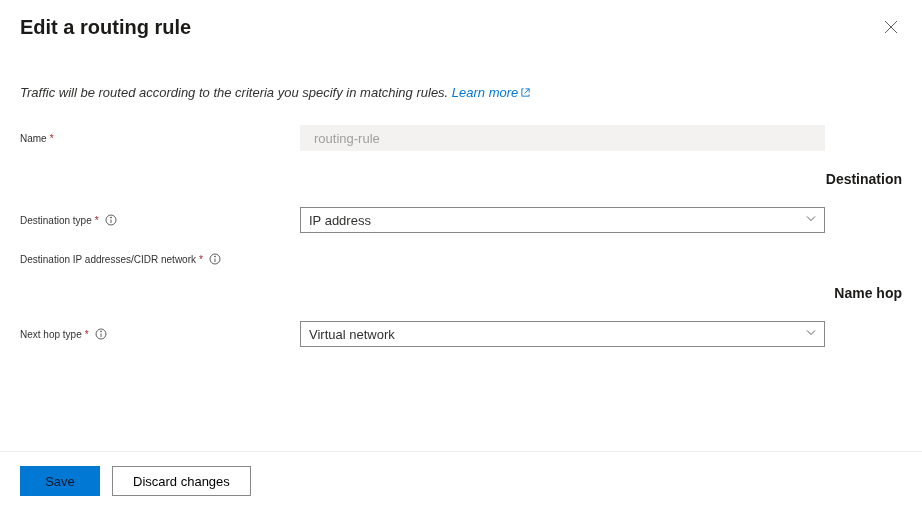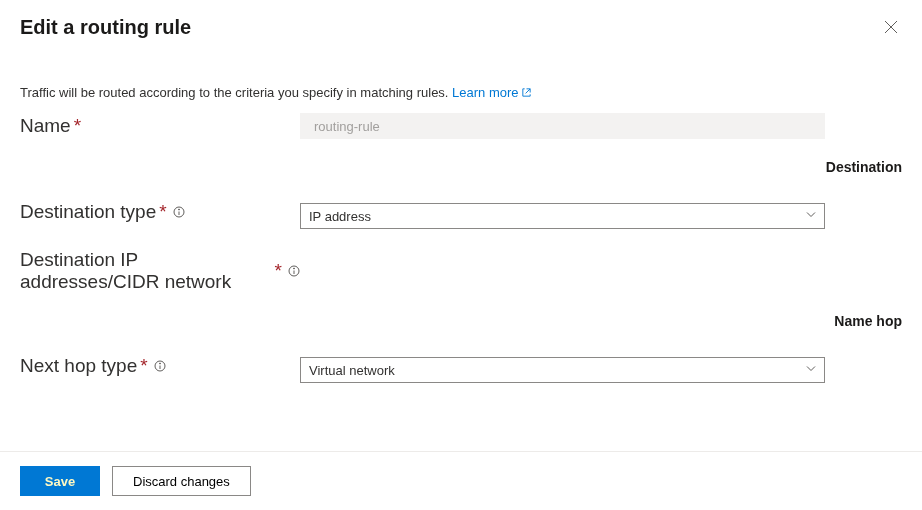--- a/index.html
+++ b/index.html
@@ -40,21 +40,22 @@
       font-size: 16px;
       line-height: 1;
     }
     .close-btn svg {
       width: 14px;
       height: 14px;
     }
     .description {
       font-size: 13px;
       color: #323130;
-      margin-bottom: 12px;
+      margin-bottom: 24px;
+      font-style: italic;
     }
     .learn-link {
       color: #0078d4;
       text-decoration: none;
       cursor: pointer;
     }
     .ext-icon {
       display: inline-block;
       vertical-align: -1px;
       margin-left: 2px;
@@ -65,21 +66,21 @@
     }
     .form-row {
       display: flex;
       align-items: center;
       margin-bottom: 20px;
     }
     .label-col {
       width: 280px;
       display: flex;
       align-items: center;
-      font-size: 19px;
+      font-size: 10px;
       color: #323130;
     }
     .required {
       color: #a4262c;
       margin-left: 3px;
     }
     .info-icon {
       margin-left: 6px;
       display: inline-flex;
       cursor: pointer;
@@ -114,21 +115,20 @@
     .select-display {
       width: 100%;
       height: 26px;
       padding: 3px 28px 3px 8px;
       border: 1px solid #8a8886;
       font-size: 13px;
       background: #fff;
       cursor: pointer;
       display: flex;
       align-items: center;
-      margin-top: 8px;
     }
     .chevron {
       position: absolute;
       right: 8px;
       top: 50%;
       transform: translateY(-50%);
       pointer-events: none;
     }
     .chevron svg {
       width: 12px;
@@ -157,22 +157,22 @@
       padding: 0 20px;
       font-size: 13px;
       font-family: inherit;
       cursor: pointer;
       border: 1px solid #8a8886;
       background: #fff;
     }
     .btn-primary {
       background: #0078d4;
       border-color: #0078d4;
-      color: #fef9c3;
-      font-weight: 700;
+      color: #0f172a;
+      font-weight: 400;
       min-width: 80px;
     }
   </style>
 </head>
 <body>
 
 <div class="panel">
   <div class="header">
     <h1 class="title">Edit a routing rule</h1>
     <button class="close-btn">

